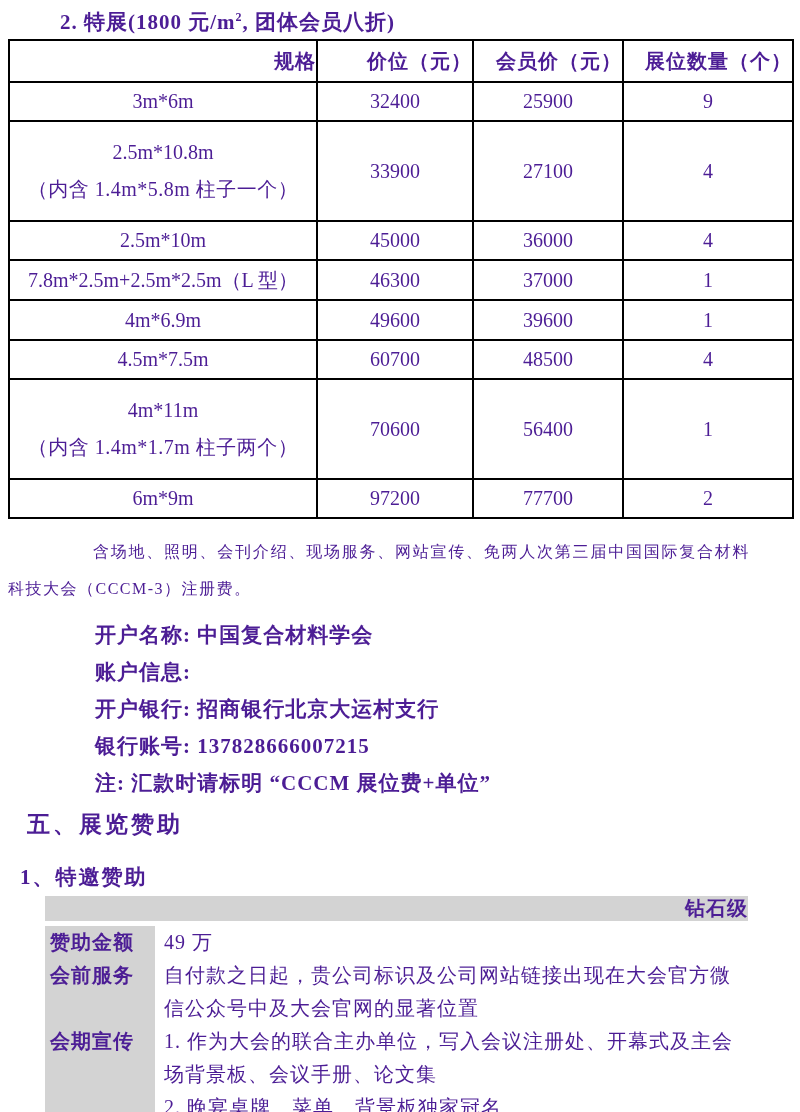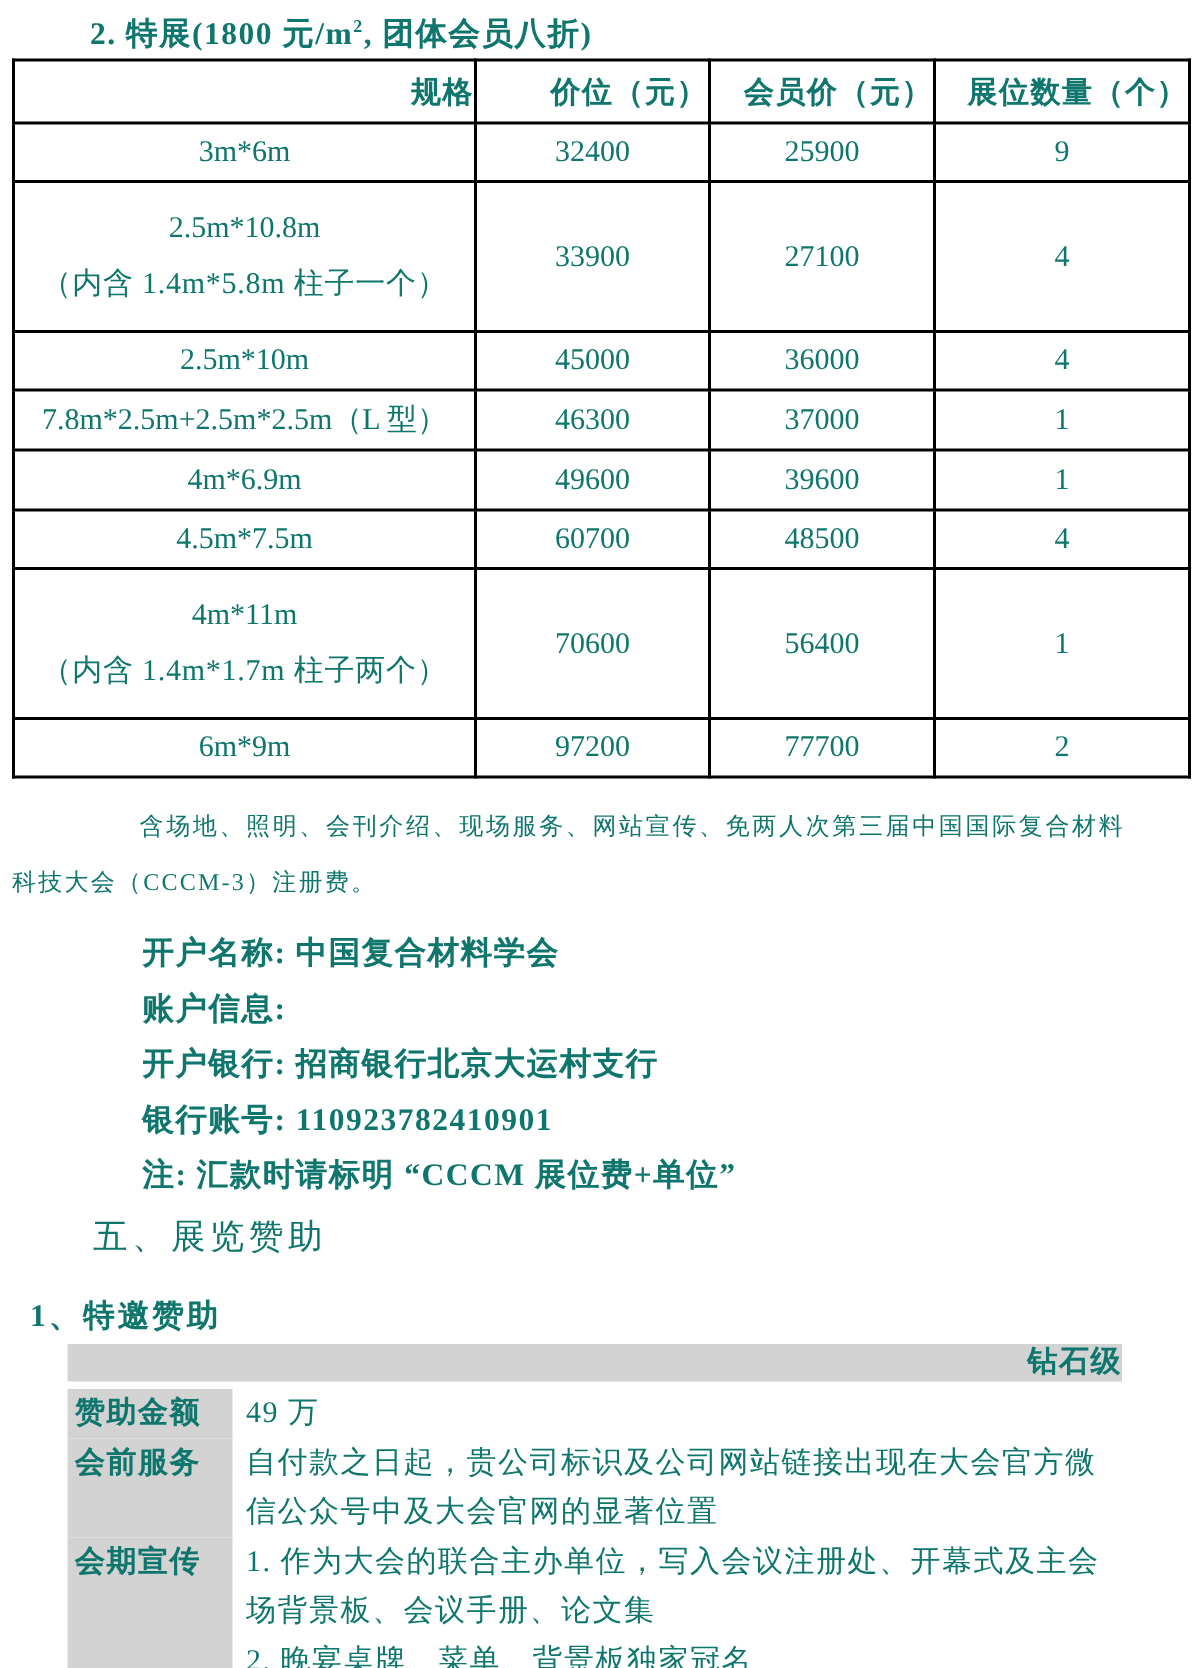--- a/index.html
+++ b/index.html
@@ -1,18 +1,18 @@
 <!DOCTYPE html>
 <html><head>
 <meta charset="utf-8">
 <style>
   html, body { margin:0; padding:0; background:#ffffff; }
   .page {
     position:relative; width:800px; height:1112px; overflow:hidden;
-    background:#ffffff; color:#0f766e;
+    background:#ffffff; color:#4c1d95;
     font-family:"Liberation Serif","DejaVu Serif",serif;
   }
   .doc-title {
     padding:4px 0 0 60px; font-size:21px; line-height:27px; font-weight:bold;
     letter-spacing:1px;
   }
   .doc-title sup { font-size:12px; }
 
   table.booth {
     border-collapse:collapse; table-layout:fixed;
@@ -33,21 +33,21 @@
     font-size:16px; line-height:37px; letter-spacing:1.5px;
     text-indent:85px; text-align:justify;
   }
 
   .account { margin:10px 0 0 95px; }
   .acct-line {
     font-size:21px; font-weight:bold; line-height:37px; letter-spacing:1px;
   }
 
   .h-main {
-    margin:6px 0 0 62px; font-size:23px; font-weight:normal;
+    margin:6px 0 0 27px; font-size:23px; font-weight:bold;
     line-height:34px; letter-spacing:3px;
   }
   .h-sub {
     margin:21px 0 0 20px; font-size:21px; font-weight:bold;
     line-height:28px; letter-spacing:2px;
   }
 
   .sponsor { margin:5px 0 0 45px; width:703px; font-size:20px; }
   .tier-bar {
     background:#d3d3d3; height:25px; line-height:25px;
@@ -156,21 +156,21 @@
     </tr>
   </tbody>
     </table>
 
   <p class="note">含场地、照明、会刊介绍、现场服务、网站宣传、免两人次第三届中国国际复合材料科技大会（CCCM-3）注册费。</p>
 
   <div class="account">
     <div class="acct-line">开户名称: 中国复合材料学会</div>
     <div class="acct-line">账户信息:</div>
     <div class="acct-line">开户银行: 招商银行北京大运村支行</div>
-    <div class="acct-line">银行账号:  110923782410901</div>
+    <div class="acct-line">银行账号:  137828666007215</div>
     <div class="acct-line">注: 汇款时请标明 “CCCM 展位费+单位”</div>
   </div>
 
   <div class="h-main">五、展览赞助</div>
   <div class="h-sub">1、特邀赞助</div>
 
   <div class="sponsor">
     <div class="tier-bar">钻石级</div>
     <div class="sp-gap"></div>
 

